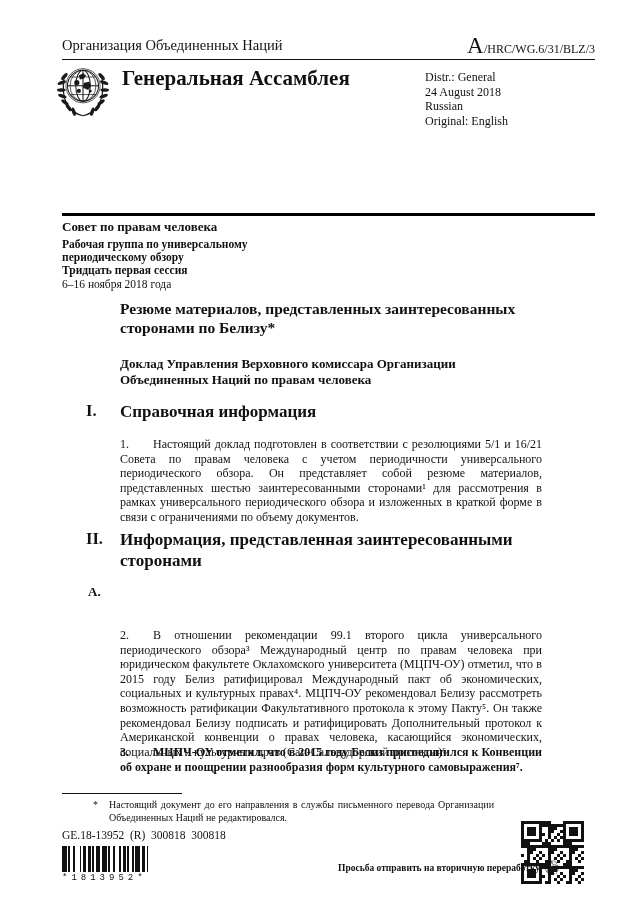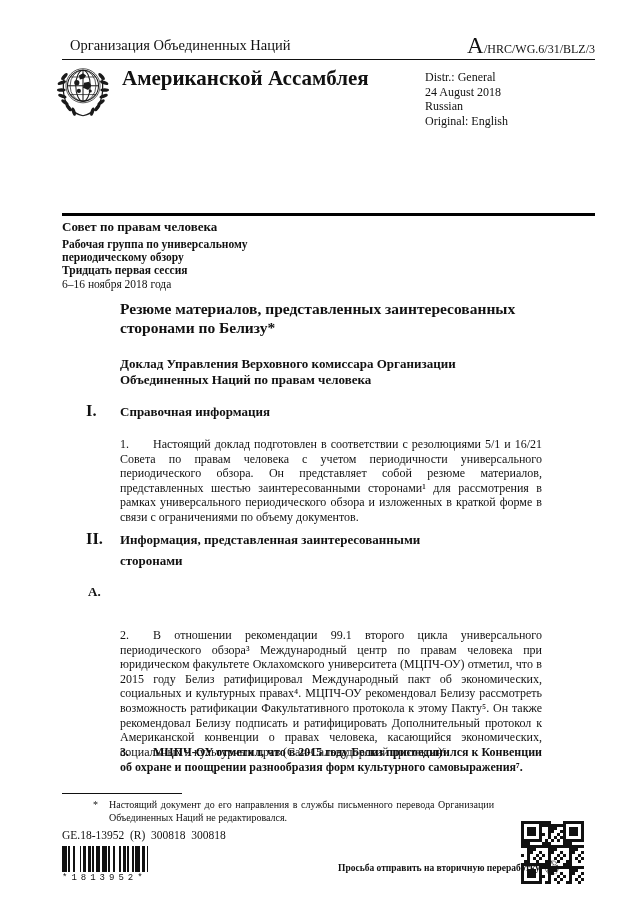--- a/index.html
+++ b/index.html
@@ -1,41 +1,41 @@
 <!DOCTYPE html>
 <html><head>
 <meta charset="utf-8">
 <style>
   html,body{margin:0;padding:0;background:#fff;}
   .page{
     position:relative;width:640px;height:905px;background:#ffffff;
     font-family:"Liberation Serif","DejaVu Serif",serif;color:#111;overflow:hidden;
   }
   
-  .org-line{position:absolute;left:70px;top:37px;font-size:14.5px;}
+  .org-line{position:absolute;left:62px;top:37px;font-size:14.5px;}
   .doc-symbol{position:absolute;top:33px;right:45px;display:flex;align-items:baseline;}
   .doc-symbol .sym-a{font-size:23px;letter-spacing:.5px;}
   .doc-symbol .sym-rest{font-size:12px;}
   .header-rule{position:absolute;left:62px;right:45px;top:59px;height:1px;background:#111;}
   .emblem{position:absolute;left:56px;top:62px;width:54px;height:62px;}
   .assembly{position:absolute;left:122px;top:66px;margin:0;font-size:21px;font-weight:bold;}
   .distr{position:absolute;left:425px;top:70px;font-size:12px;line-height:14.5px;}
   .thick-rule{position:absolute;left:62px;right:45px;top:213px;height:2.5px;background:#000;}
   
   .session{position:absolute;left:62px;top:219px;}
   .session .council{font-size:13px;font-weight:bold;margin-bottom:3px;}
   .session .wg{font-size:11.5px;font-weight:bold;line-height:13.2px;white-space:pre-line;}
   .session .sess{font-size:11.5px;font-weight:bold;line-height:13.2px;}
   .session .dates{font-size:11.5px;line-height:13.2px;}
   
   .doc-title{position:absolute;left:120px;top:300px;width:450px;font-size:15.5px;font-weight:bold;line-height:18.5px;white-space:pre-line;}
   .doc-subtitle{position:absolute;left:120px;top:356px;width:430px;font-size:13px;font-weight:bold;line-height:16px;white-space:pre-line;}
   
   .sec-num{position:absolute;left:86px;font-size:16.5px;font-weight:bold;}
-  .sec-title{position:absolute;left:120px;font-size:13px;font-weight:bold;line-height:21px;white-space:pre-line;}
+  .sec-title{position:absolute;left:120px;font-size:17px;font-weight:bold;line-height:21px;white-space:pre-line;}
   .s1num,.s1title{top:401px;}
   .s2num,.s2title{top:529px;}
   .sub-num{position:absolute;left:88px;font-size:13px;font-weight:bold;}
   .sub-title{position:absolute;left:120px;font-size:13px;font-weight:bold;line-height:16.5px;white-space:pre-line;}
   .sAnum,.sAtitle{top:584px;}
   
   .para{position:absolute;left:120px;width:422px;font-size:12px;line-height:14.6px;text-align:justify;}
   .para .pnum{display:inline-block;width:33px;}
   .p1{top:437px;}
   .p2{top:628px;}
@@ -100,21 +100,21 @@
         <ellipse cx="46.5" cy="20" rx="4.2" ry="1.7" transform="rotate(20 46.5 20)"></ellipse>
         <ellipse cx="47" cy="27" rx="4.2" ry="1.7"></ellipse>
         <ellipse cx="46" cy="33" rx="4.2" ry="1.7" transform="rotate(-18 46 33)"></ellipse>
         <ellipse cx="43.5" cy="39" rx="4.2" ry="1.7" transform="rotate(-38 43.5 39)"></ellipse>
         <ellipse cx="40" cy="44" rx="4.2" ry="1.7" transform="rotate(-55 40 44)"></ellipse>
         <ellipse cx="35" cy="48" rx="4.2" ry="1.7" transform="rotate(-72 35 48)"></ellipse>
       </g>
     </svg>
   </div>
 
-  <h1 class="assembly">Американской Ассамблея</h1>
+  <h1 class="assembly">Генеральная Ассамблея</h1>
 
   <div class="distr">
     <div>Distr.: General</div>
     <div>24 August 2018</div>
     <div>Russian</div>
     <div>Original: English</div>
   </div>
 
   <div class="thick-rule"></div>
 

